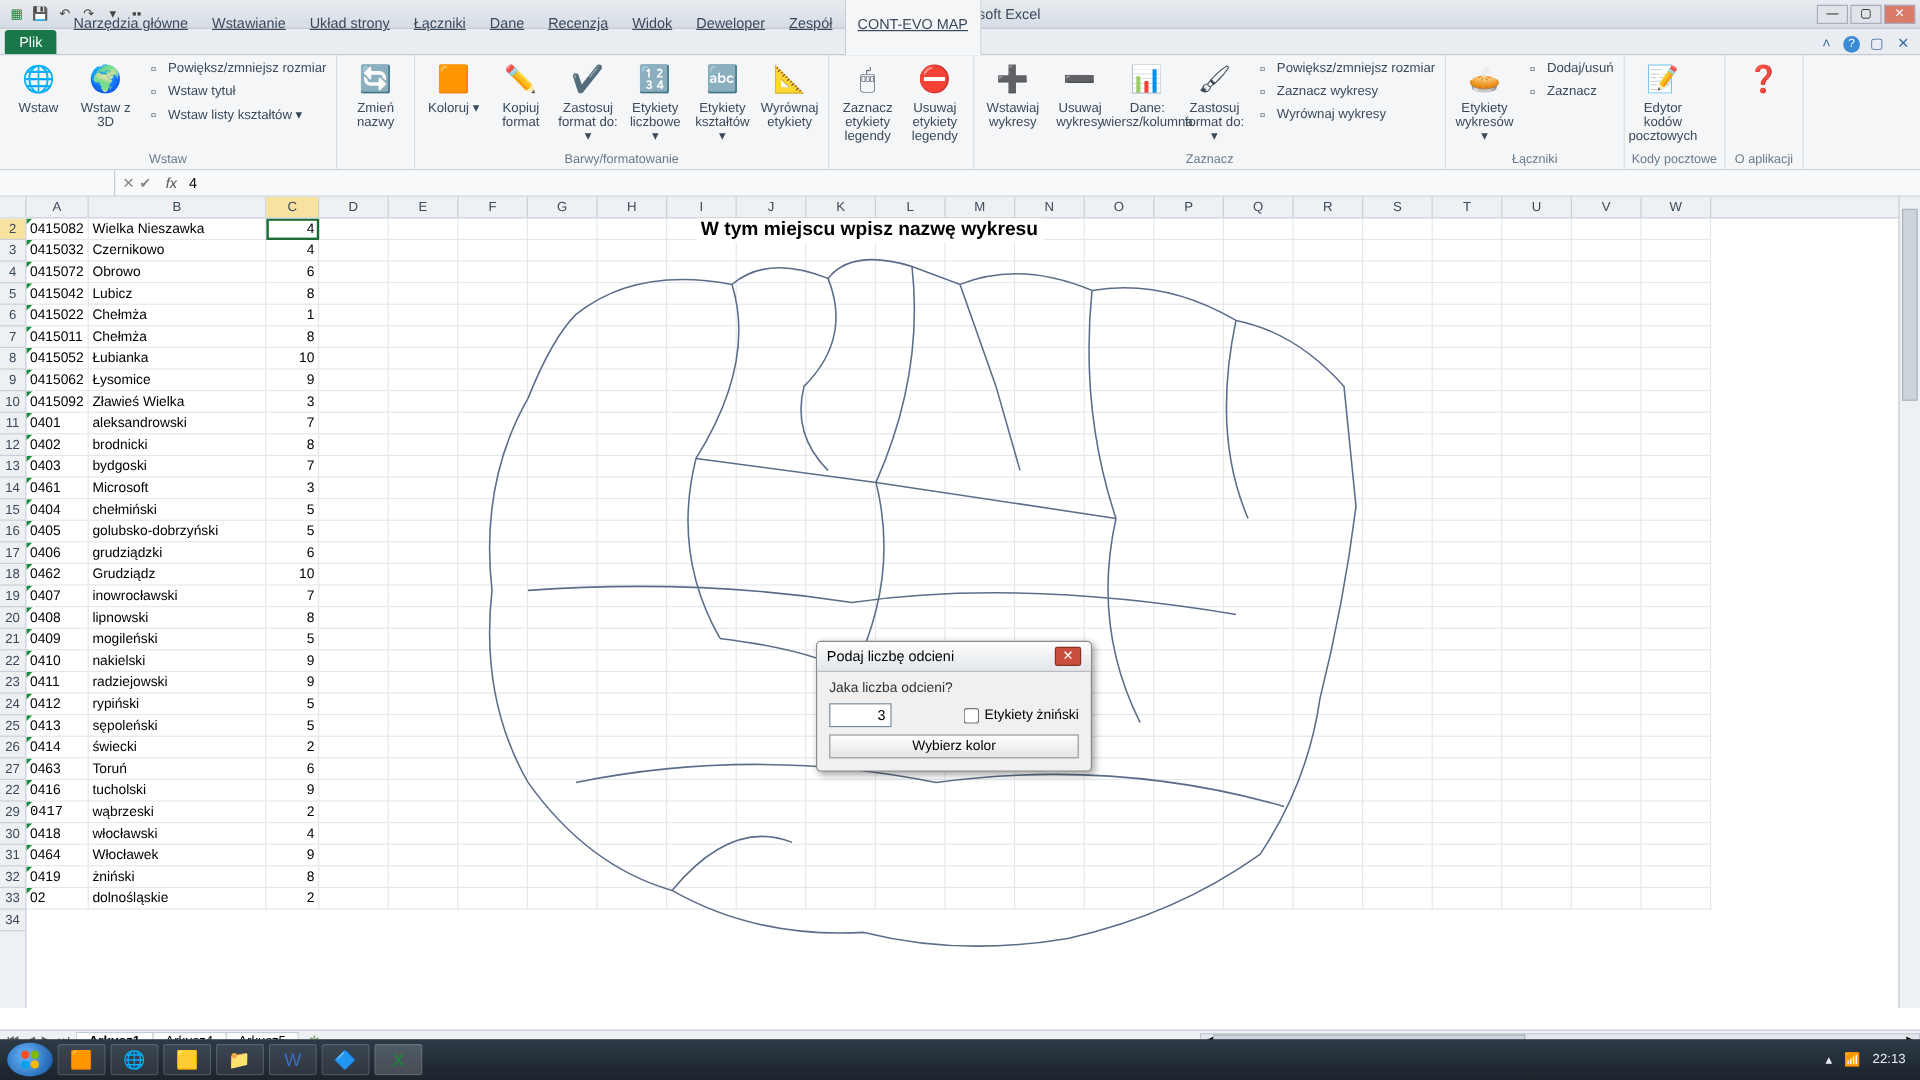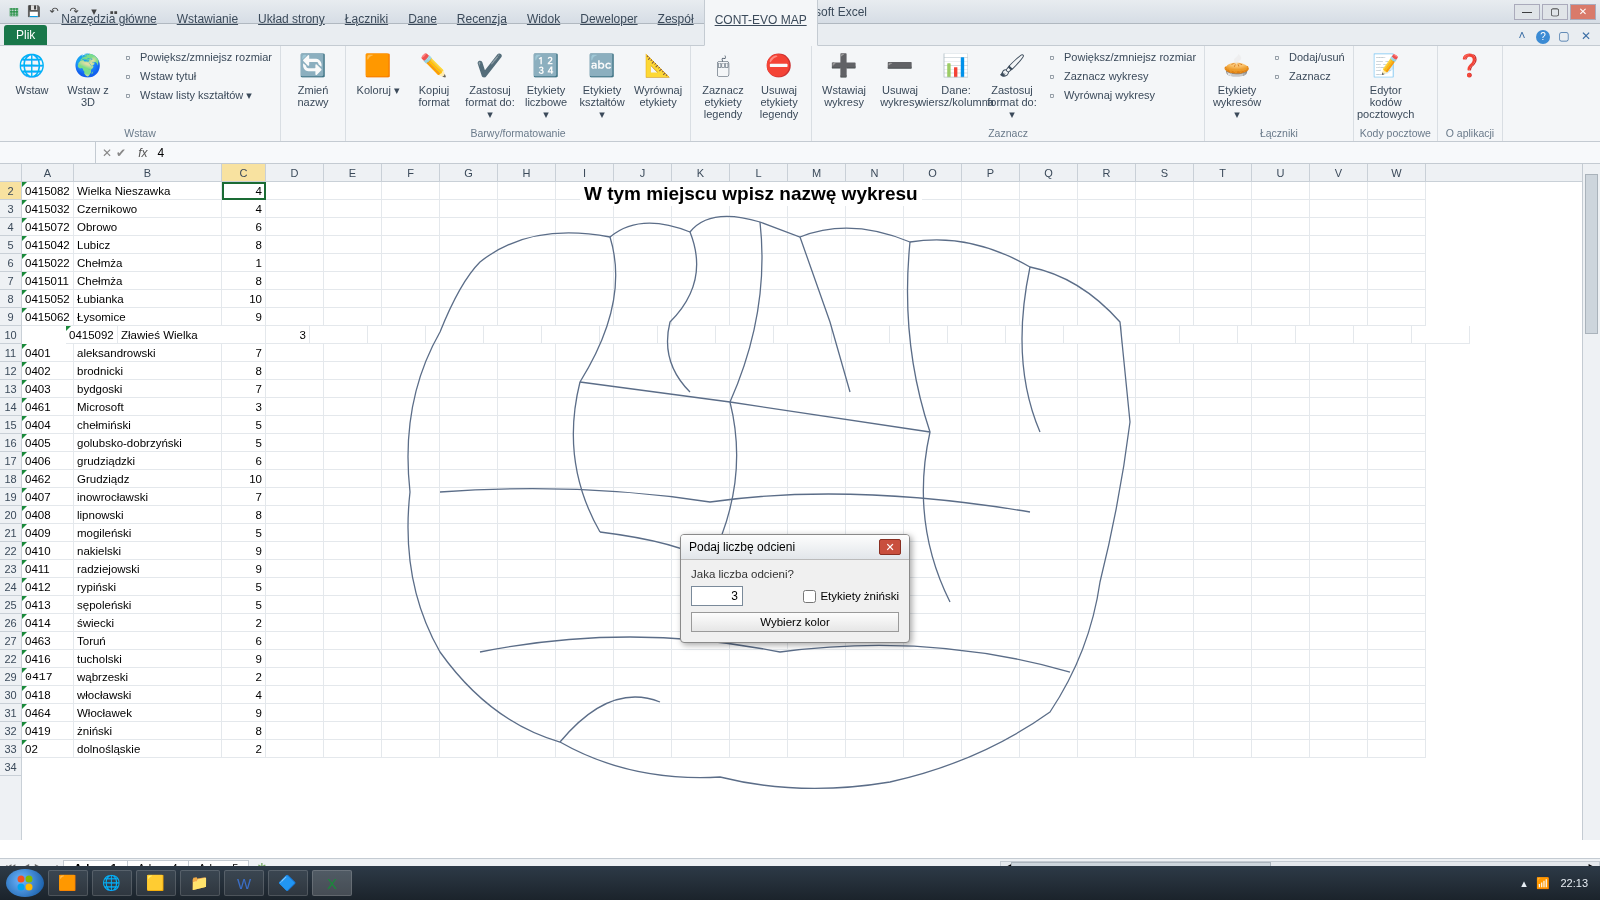--- a/index.html
+++ b/index.html
@@ -51,21 +51,21 @@
 .rowheads .rh { height:18px; border-bottom:1px solid #c9d0d7; text-align:center; font-size:11px; color:#3b4a5a; line-height:18px; cursor:pointer;}
 .cells { position:absolute; top:0; left:22px; right:0; bottom:0; }
 .cellrow { height:18px; display:flex; }
 .cell { border-right:1px solid #e4e8ec; border-bottom:1px solid #e4e8ec; font-size:11.5px; padding:0 3px; line-height:18px; overflow:hidden; white-space:nowrap; cursor:cell;}
 .cell.sel { outline:2px solid #1a6b34; outline-offset:-2px; background:#fff;}
 .colA { width:52px; text-align:left;} .colB { width:148px;} .colC { width:44px; text-align:right;}
 .colRest { width:58px; }
 
 
 .map-shape { position:absolute; top:18px; left:330px; width:820px; height:620px; pointer-events:none;}
-.map-title { position:absolute; top:0; left:250px; font-weight:bold; font-size:19px; background:#fff; padding:1px 4px;}
+.map-title { position:absolute; top:0; left:250px; font-weight:bold; font-size:16px; background:#fff; padding:1px 4px;}
 .map-shape svg { width:100%; height:100%; }
 
 
 .dialog { position:absolute; top:370px; left:680px; width:230px; background:#f0f0f0; border:1px solid #8a8a8a; box-shadow:2px 2px 6px rgba(0,0,0,0.35); font-size:11.5px; border-radius:4px; overflow:hidden;}
 .dialog .dtitle { background:linear-gradient(#fdfdfd,#e2e6ea); padding:4px 8px; font-size:12px; display:flex; justify-content:space-between; align-items:center; border-bottom:1px solid #bbb;}
 .dialog .dclose { width:22px; height:16px; background:#c94f3d; color:#fff; text-align:center; line-height:15px; font-size:11px; border:1px solid #8a2f22; border-radius:2px; cursor:pointer;}
 .dialog .dbody { padding:8px 10px 10px; }
 .dialog .dbody .dlabel { margin-bottom:6px; color:#333;}
 .dialog .drow { display:flex; align-items:center; gap:8px; margin-bottom:6px;}
 .dialog .drow input[type=text] { width:52px; text-align:right; padding:2px 4px; border:1px solid #7a8a9a; font-size:12px;}
@@ -543,21 +543,21 @@
           <div class="cell colRest"></div>
           <div class="cell colRest"></div>
           <div class="cell colRest"></div>
           <div class="cell colRest"></div>
           <div class="cell colRest"></div>
           <div class="cell colRest"></div>
           <div class="cell colRest"></div>
           <div class="cell colRest"></div>
         </div>
         <div class="cellrow">
-          <div class="cell colA" style="position: relative; margin-left: 44px;">0415092<span class="green-marker"></span></div>
+          <div class="cell colA" style="position: relative;">0415092<span class="green-marker"></span></div>
           <div class="cell colB">Zławieś Wielka</div>
           <div class="cell colC">3</div>
           <div class="cell colRest"></div>
           <div class="cell colRest"></div>
           <div class="cell colRest"></div>
           <div class="cell colRest"></div>
           <div class="cell colRest"></div>
           <div class="cell colRest"></div>
           <div class="cell colRest"></div>
           <div class="cell colRest"></div>

